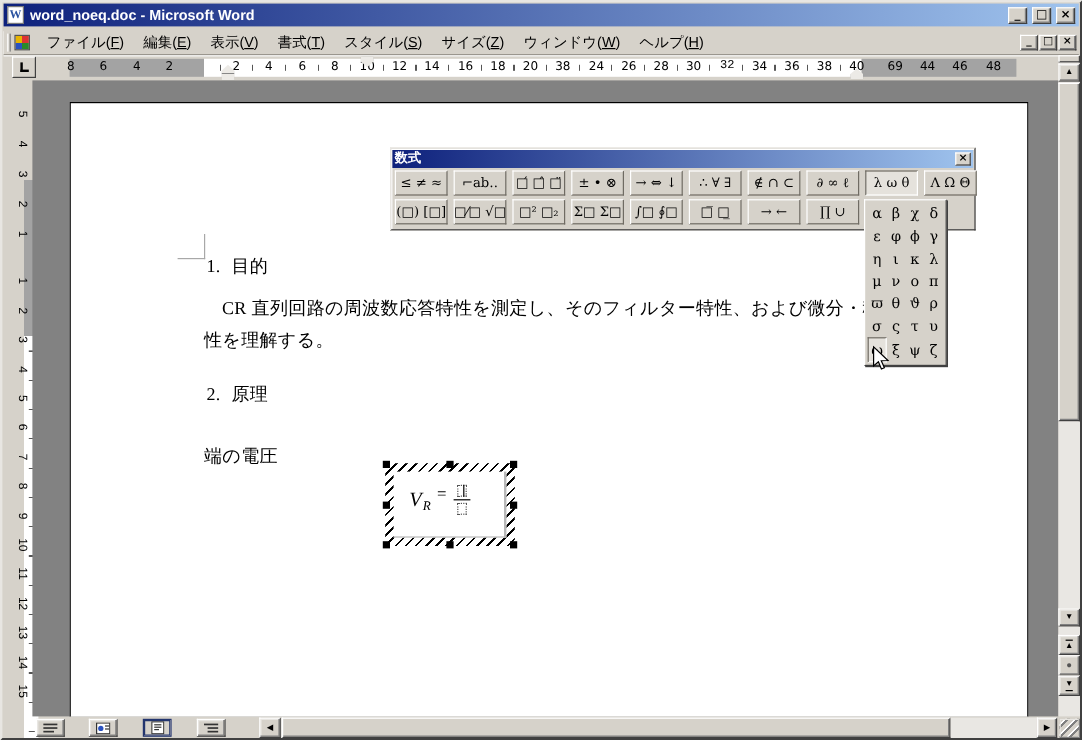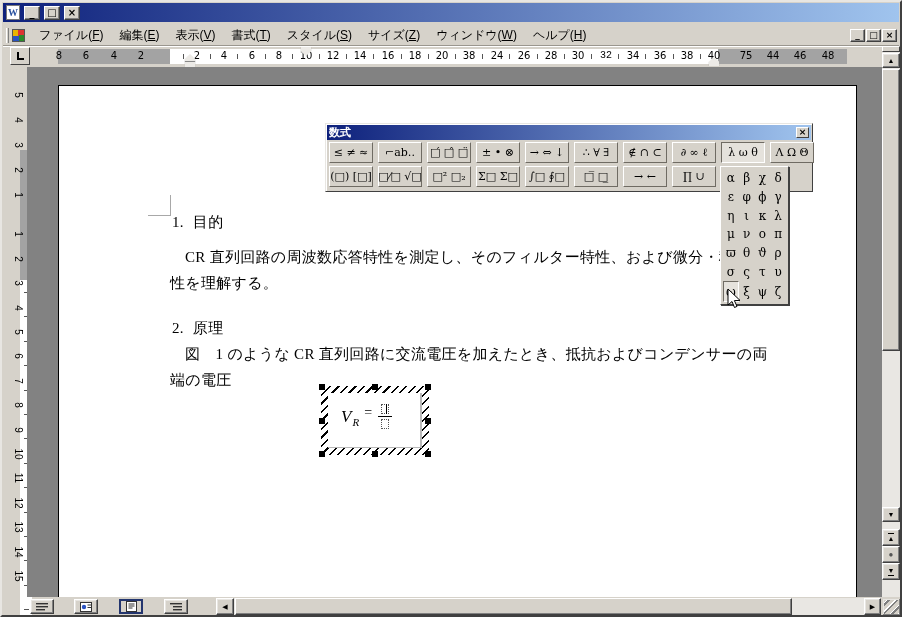--- a/index.html
+++ b/index.html
@@ -152,20 +152,21 @@
   .resize-grip { left:881px; top:597px; width:17px; height:16px;
     background:repeating-linear-gradient(135deg,transparent 0 3px,#fff 3px 4px,#808080 4px 6px); border:none; }
 </style>
 </head>
 <body>
 
 <div id="window">
 
   <div class="abs titlebar">
     <span class="doc-icon">W</span>
+    <span class="title-text">word_noeq.doc - Microsoft Word</span>
     <span class="win-btn"><span class="g-min">_</span></span>
     <span class="win-btn"><span>□</span></span>
     <span class="win-btn"><span>×</span></span>
   </div>
 
   <div class="abs menubar">
     <span class="grip"></span>
     <span class="app-icon"></span>
     <div style="display:flex">
 
@@ -209,21 +210,21 @@
       <span class="hnum" style="left: 467px;">38</span>
       <span class="hnum" style="left: 495px;">24</span>
       <span class="hnum" style="left: 522px;">26</span>
       <span class="hnum" style="left: 549px;">28</span>
       <span class="hnum" style="left: 576px;">30</span>
       <span class="hnum" style="left: 604px; font-family: Liberation Mono, monospace;">32</span>
       <span class="hnum" style="left: 631px;">34</span>
       <span class="hnum" style="left: 658px;">36</span>
       <span class="hnum" style="left: 685px;">38</span>
       <span class="hnum" style="left: 712px;">40</span>
-      <span class="hnum" style="left: 744px;">75</span>
+      <span class="hnum" style="left: 744px;">69</span>
       <span class="hnum" style="left: 771px;">44</span>
       <span class="hnum" style="left: 798px;">46</span>
       <span class="hnum" style="left: 826px;">48</span>
     </div>
   <div class="layer" style="pointer-events:auto">
 
   <span class="marker m-left" style="left: 188px;"></span>
       <span class="marker m-first" style="left: 304px;"></span>
       <span class="marker m-right" style="left: 712px;"></span>
     </div>
@@ -256,21 +257,20 @@
       <span class="vnum" style="top: 574px;">15</span>
     </div>
 
   <div class="abs viewport">
     <div class="page">
       <span class="crop"></span>
       <div class="dtext" style="left:113px;top:127px"><span class="h-num">1.</span><span>目的</span></div>
       <div class="dtext" style="left:126px;top:162px">CR 直列回路の周波数応答特性を測定し、そのフィルター特性、および微分・積分</div>
       <div class="dtext" style="left:111px;top:188px">性を理解する。</div>
       <div class="dtext" style="left:113px;top:233px"><span class="h-num">2.</span><span>原理</span></div>
-      <div class="dtext" style="left:126px;top:259px">図　1 のような CR 直列回路に交流電圧を加えたとき、抵抗およびコンデンサーの両</div>
       <div class="dtext" style="left:111px;top:285px">端の電圧</div>
 
       <div class="eqframe">
         <div class="inner">
           <div class="eqcontent">
             <span class="eq-var">V</span>
               <span class="eq-sub">R</span>
             <span class="eq-op">=</span>
             <span class="frac">
               <span class="slot caret"></span>

